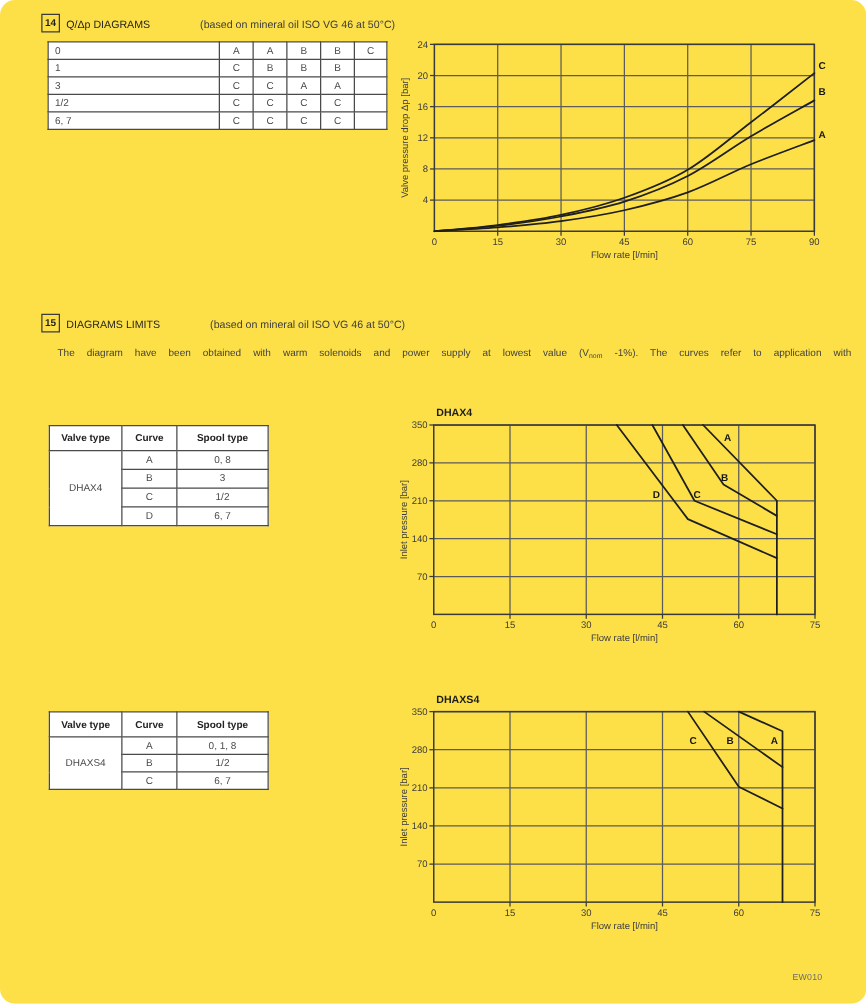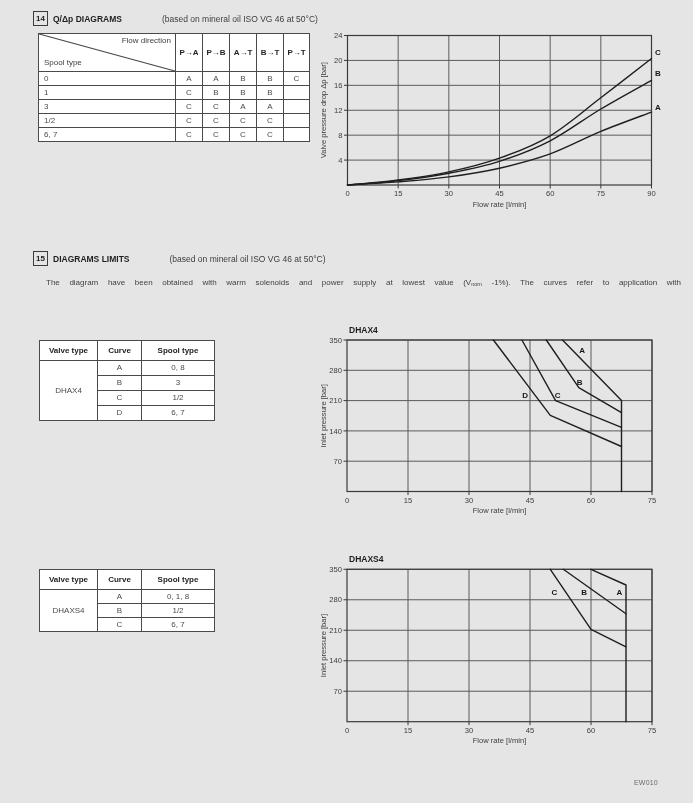--- a/index.html
+++ b/index.html
@@ -1,21 +1,21 @@
 <!DOCTYPE html>
 <html><head>
 <meta charset="utf-8">
 <style>
   html,body{margin:0;padding:0;background:#fff;}
-  .page{position:relative;width:693px;height:803px;background:#e5e5e5;overflow:hidden;
-        font-family:"Liberation Sans",sans-serif;color:#3a3a3a;}
+  .page{position:relative;width:693px;height:803px;background:#fde047;overflow:hidden;
+        font-family:"Liberation Sans",sans-serif;color:#3a3a3a;border-radius:12px;}
   .sec-header{position:absolute;display:flex;align-items:center;gap:5px;white-space:nowrap;}
   .sec-num{width:13px;height:13px;border:1px solid #3c3c3c;display:flex;align-items:center;
            justify-content:center;font-size:8px;font-weight:bold;color:#1f1f1f;flex:0 0 auto;}
-  .sec-title{font-size:8.5px;font-weight:bold;color:#1f1f1f;}
+  .sec-title{font-size:8.5px;font-weight:normal;color:#1f1f1f;}
   .sec-sub{font-size:8.5px;color:#3d3d3d;margin-left:-1px;padding-left:36px;}
   table{border-collapse:collapse;position:absolute;table-layout:fixed;background:#fff;}
   td,th{border:1px solid #4a4a4a;font-size:8px;text-align:center;padding:0;color:#4a4a4a;
         overflow:hidden;line-height:1;}
   th{font-weight:bold;color:#232323;}
   .t1{left:38px;top:33px;}
   .t1 tr.hrow{height:38px;}
   .t1 tr.drow{height:14px;}
   .t1 td.spool{text-align:left;padding-left:5px;}
   .corner{position:relative;padding:0;}
@@ -45,34 +45,20 @@
   <table class="t1">
     <colgroup>
         <col style="width:137px">
         <col style="width:27px">
         <col style="width:27px">
         <col style="width:27px">
         <col style="width:27px">
         <col style="width:26px">
       </colgroup>
     <tbody>
-    <tr class="hrow">
-      <td class="corner">
-        <svg viewBox="0 0 137 38" preserveAspectRatio="none">
-              <line x1="0" y1="0" x2="137" y2="38" stroke="#4a4a4a" stroke-width="1.2"></line>
-            </svg>
-        <span class="ctop">Flow direction</span>
-        <span class="cbot">Spool type</span>
-      </td>
-      <th>P→A</th>
-      <th>P→B</th>
-      <th>A→T</th>
-      <th>B→T</th>
-      <th>P→T</th>
-    </tr>
     <tr class="drow">
       <td class="spool">0</td>
       <td>A</td>
       <td>A</td>
       <td>B</td>
       <td>B</td>
       <td>C</td>
     </tr>
     <tr class="drow">
       <td class="spool">1</td>

